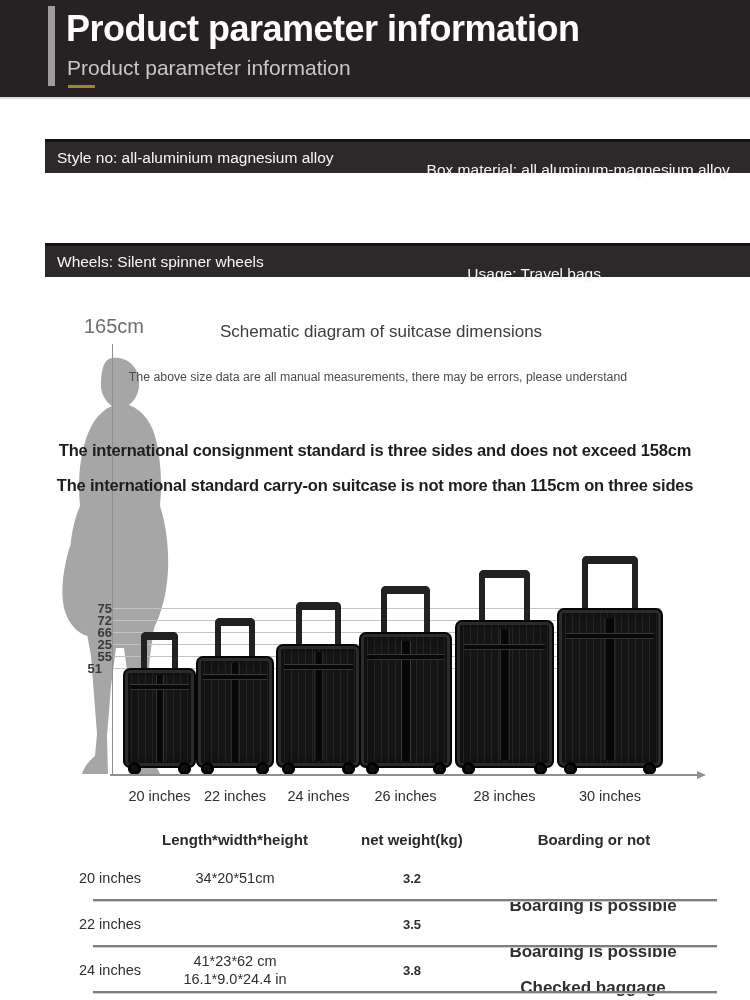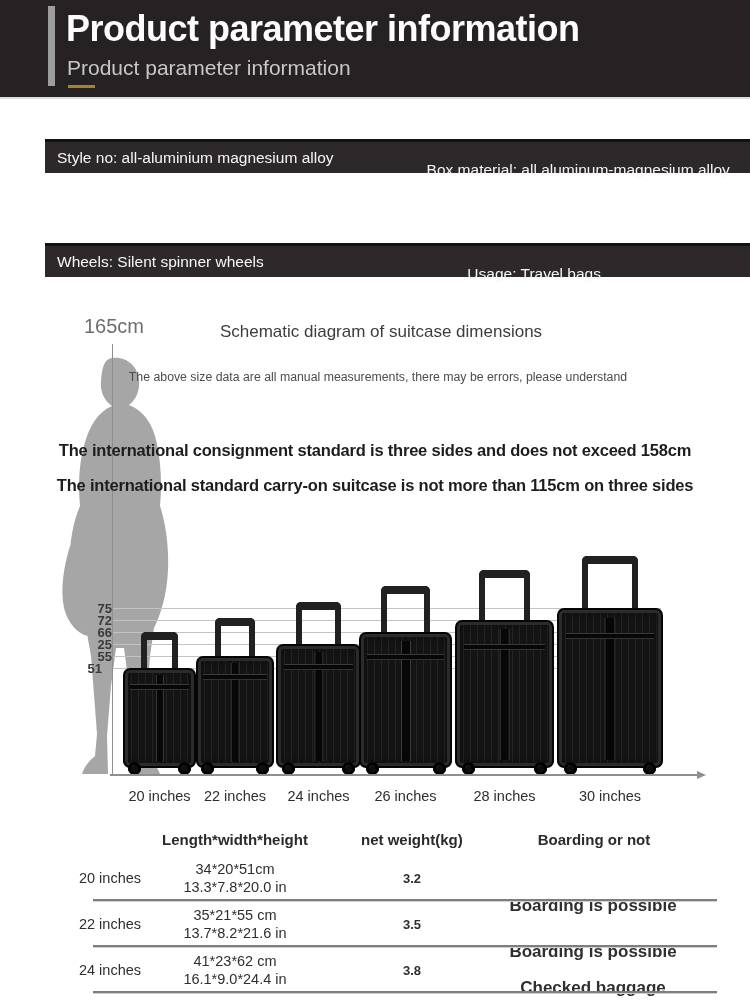--- a/index.html
+++ b/index.html
@@ -187,32 +187,27 @@
   <div class="tbl-head">
     <span class="th-dims">Length*width*height</span>
     <span class="th-weight">net weight(kg)</span>
     <span class="th-boarding">Boarding or not</span>
   </div>
   <div id="table-rows">
       <div class="trow" style="top: 855px; height: 46px;">
         <div class="tcell c-size">20 inches</div>
         <div class="tcell c-dims">
           <div>34*20*51cm</div>
-          <div>13.3*7.8*20.0 in</div>
         </div>
         <div class="tcell c-weight">3.2</div>
         <div class="tcell c-board">Boarding is possible</div>
         <div class="divider"></div>
       </div>
       <div class="trow" style="top: 901px; height: 46px;">
         <div class="tcell c-size">22 inches</div>
-        <div class="tcell c-dims">
-          <div>35*21*55 cm</div>
-          <div>13.7*8.2*21.6 in</div>
-        </div>
         <div class="tcell c-weight">3.5</div>
         <div class="tcell c-board">Boarding is possible</div>
         <div class="divider"></div>
       </div>
       <div class="trow" style="top: 947px; height: 46px;">
         <div class="tcell c-size">24 inches</div>
         <div class="tcell c-dims">
           <div>41*23*62 cm</div>
           <div>16.1*9.0*24.4 in</div>
         </div>

